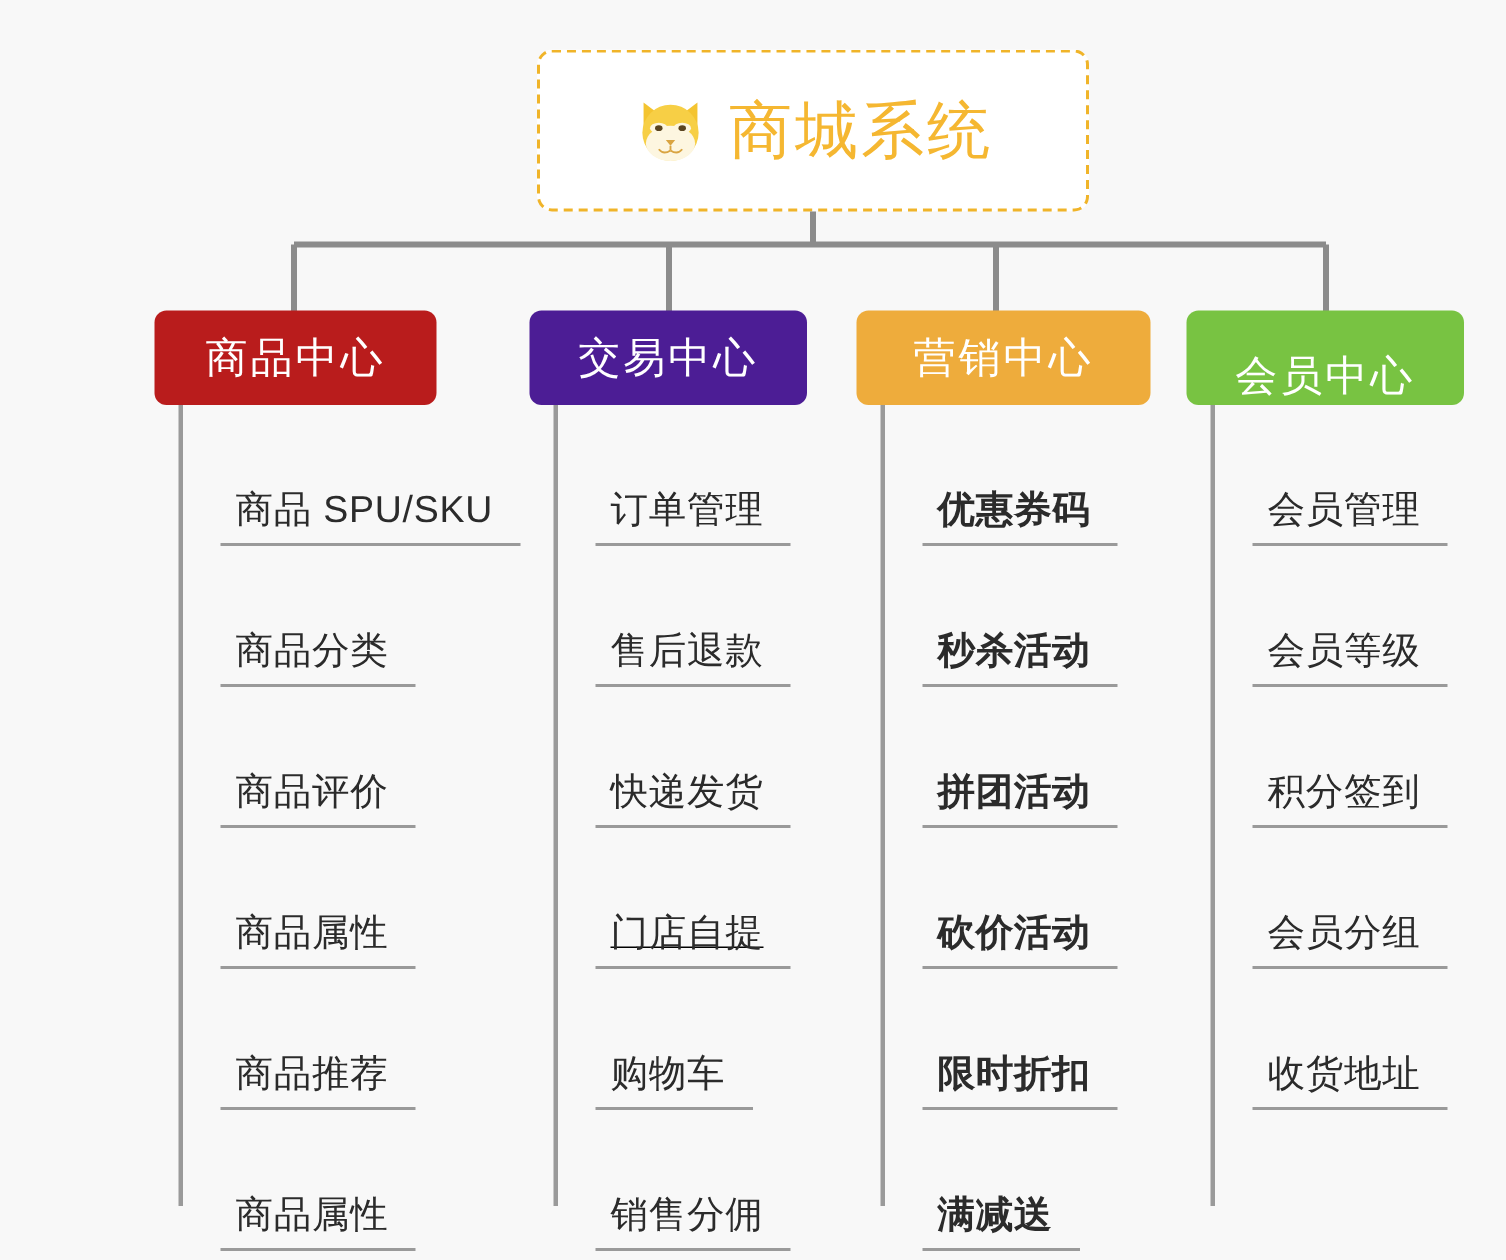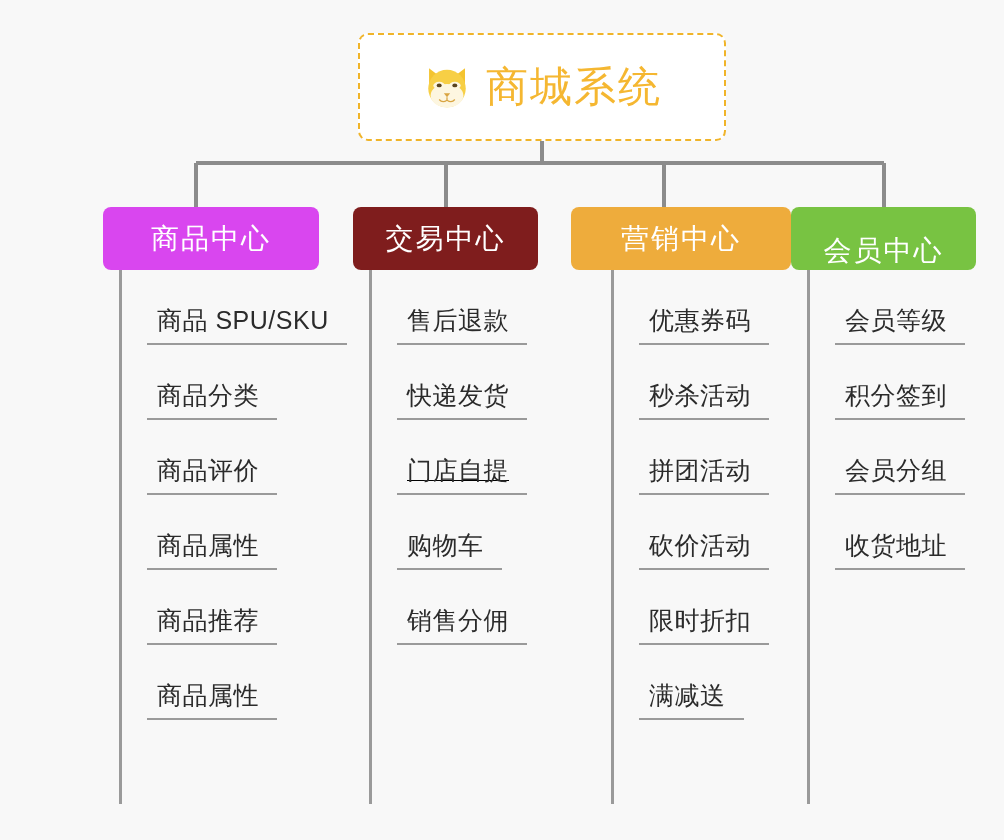--- a/index.html
+++ b/index.html
@@ -99,21 +99,21 @@
     background: #9a9a9a;
   }
   .leaf-list {
     position: relative;
     margin: 0;
     padding: 0;
     list-style: none;
   }
   .leaf {
     position: relative;
-    height: 75px;
+    height: 94px;
     display: flex;
     align-items: flex-end;
     padding-left: 28px;
   }
   .leaf-inner {
     position: relative;
     display: inline-block;
     padding: 0 18px 6px 10px;
     border-bottom: 2px solid #9a9a9a;
   }
@@ -159,21 +159,21 @@
   <div id="connectors">
       <div class="conn conn-v stem-root" style="background: rgb(140, 140, 140);"></div>
       <div class="conn conn-h bus" style="left: 150.5px; width: 688px; background: rgb(140, 140, 140);"></div>
       <div class="conn conn-v drop" style="left: 148.5px; background: rgb(140, 140, 140);"></div>
       <div class="conn conn-v drop" style="left: 398.5px; background: rgb(140, 140, 140);"></div>
       <div class="conn conn-v drop" style="left: 616.5px; background: rgb(140, 140, 140);"></div>
       <div class="conn conn-v drop" style="left: 836.5px; background: rgb(140, 140, 140);"></div>
     </div>
 
   <div id="branches">
-      <div class="branch-box" style="left: 58px; width: 216px; background: #d946ef;">
+      <div class="branch-box" style="left: 58px; width: 188px; background: #b91c1c;">
         <span>商品中心</span>
       </div>
       <div class="column" style="left: 74px;">
         <div class="trunk" style="background: rgb(154, 154, 154); height: 534px;"></div>
         <ul class="leaf-list">
           <li class="leaf">
             <span class="leaf-inner" style="border-bottom-color: rgb(154, 154, 154);"><span class="leaf-label">商品 SPU/SKU</span></span>
           </li>
           <li class="leaf">
             <span class="leaf-inner" style="border-bottom-color: rgb(154, 154, 154); text-align: center;"><span class="leaf-label">商品分类</span></span>
@@ -185,47 +185,50 @@
             <span class="leaf-inner" style="border-bottom-color: rgb(154, 154, 154);"><span class="leaf-label">商品属性</span></span>
           </li>
           <li class="leaf">
             <span class="leaf-inner" style="border-bottom-color: rgb(154, 154, 154);"><span class="leaf-label">商品推荐</span></span>
           </li>
           <li class="leaf">
             <span class="leaf-inner" style="border-bottom-color: rgb(154, 154, 154);"><span class="leaf-label">商品属性</span></span>
           </li>
         </ul>
       </div>
-      <div class="branch-box" style="left: 308px; width: 185px; background: #7f1d1d;">
+      <div class="branch-box" style="left: 308px; width: 185px; background: #4c1d95;">
         <span>交易中心</span>
       </div>
       <div class="column" style="left: 324px;">
         <div class="trunk" style="background: rgb(154, 154, 154); height: 534px;"></div>
         <ul class="leaf-list">
           <li class="leaf">
+            <span class="leaf-inner" style="border-bottom-color: rgb(154, 154, 154);"><span class="leaf-label">订单管理</span></span>
+          </li>
+          <li class="leaf">
             <span class="leaf-inner" style="border-bottom-color: rgb(154, 154, 154);"><span class="leaf-label">售后退款</span></span>
           </li>
           <li class="leaf">
             <span class="leaf-inner" style="border-bottom-color: rgb(154, 154, 154);"><span class="leaf-label">快递发货</span></span>
           </li>
           <li class="leaf">
             <span class="leaf-inner" style="border-bottom-color: rgb(154, 154, 154); text-decoration: underline;"><span class="leaf-label">门店自提</span></span>
           </li>
           <li class="leaf">
             <span class="leaf-inner" style="border-bottom-color: rgb(154, 154, 154);"><span class="leaf-label">购物车</span></span>
           </li>
           <li class="leaf">
             <span class="leaf-inner" style="border-bottom-color: rgb(154, 154, 154);"><span class="leaf-label">销售分佣</span></span>
           </li>
         </ul>
       </div>
-      <div class="branch-box" style="left: 526px; width: 220px; background: rgb(238, 172, 60);">
+      <div class="branch-box" style="left: 526px; width: 196px; background: rgb(238, 172, 60);">
         <span>营销中心</span>
       </div>
-      <div class="column" style="left: 566px;">
+      <div class="column" style="left: 542px; font-weight: bold;">
         <div class="trunk" style="background: rgb(154, 154, 154); height: 534px;"></div>
         <ul class="leaf-list">
           <li class="leaf">
             <span class="leaf-inner" style="border-bottom-color: rgb(154, 154, 154);"><span class="leaf-label">优惠券码</span></span>
           </li>
           <li class="leaf">
             <span class="leaf-inner" style="border-bottom-color: rgb(154, 154, 154);"><span class="leaf-label">秒杀活动</span></span>
           </li>
           <li class="leaf">
             <span class="leaf-inner" style="border-bottom-color: rgb(154, 154, 154);"><span class="leaf-label">拼团活动</span></span>
@@ -241,20 +244,23 @@
           </li>
         </ul>
       </div>
       <div class="branch-box" style="left: 746px; width: 185px; background: rgb(120, 195, 66); align-items: flex-end;">
         <span>会员中心</span>
       </div>
       <div class="column" style="left: 762px;">
         <div class="trunk" style="background: rgb(154, 154, 154); height: 534px;"></div>
         <ul class="leaf-list">
           <li class="leaf">
+            <span class="leaf-inner" style="border-bottom-color: rgb(154, 154, 154);"><span class="leaf-label">会员管理</span></span>
+          </li>
+          <li class="leaf">
             <span class="leaf-inner" style="border-bottom-color: rgb(154, 154, 154);"><span class="leaf-label">会员等级</span></span>
           </li>
           <li class="leaf">
             <span class="leaf-inner" style="border-bottom-color: rgb(154, 154, 154);"><span class="leaf-label">积分签到</span></span>
           </li>
           <li class="leaf">
             <span class="leaf-inner" style="border-bottom-color: rgb(154, 154, 154);"><span class="leaf-label">会员分组</span></span>
           </li>
           <li class="leaf">
             <span class="leaf-inner" style="border-bottom-color: rgb(154, 154, 154);"><span class="leaf-label">收货地址</span></span>

